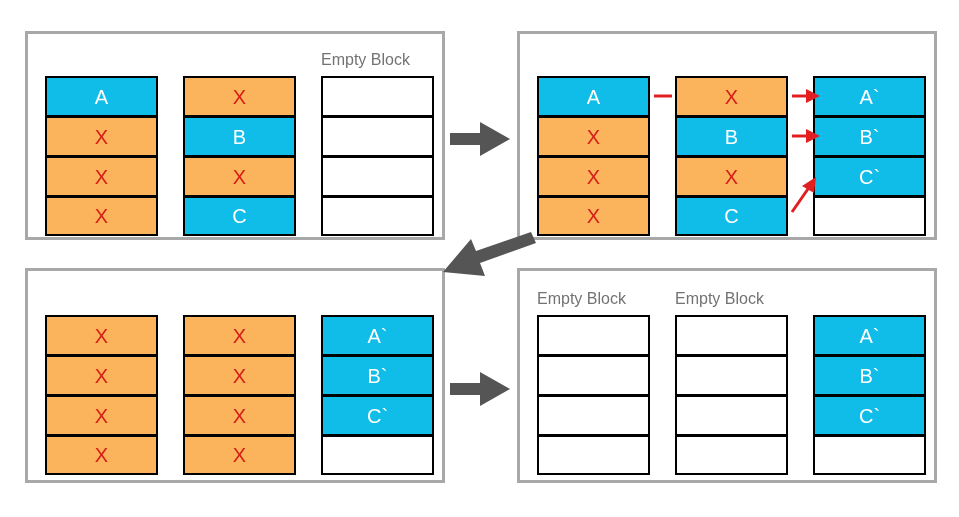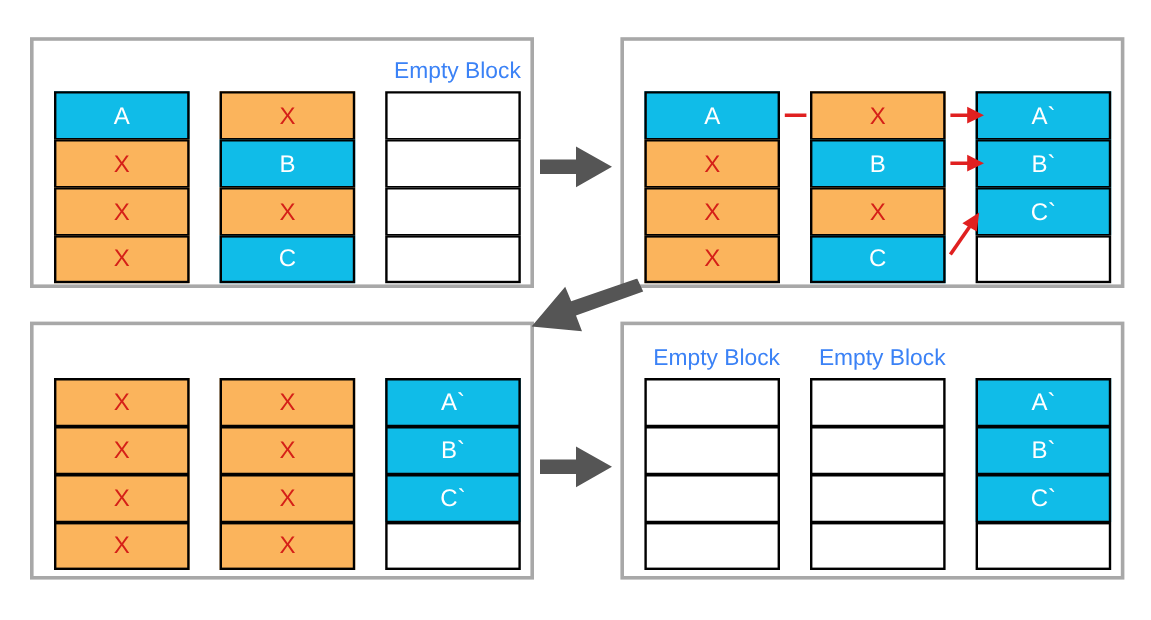--- a/index.html
+++ b/index.html
@@ -40,23 +40,23 @@
     width: 113px;
   }
   .stack.col0 { left: 17px; }
   .stack.col1 { left: 155px; }
   .stack.col2 { left: 293px; }
 
   .stack-label {
     position: absolute;
     left: 0;
     width: 113px;
-    text-align: right;
-    font-size: 19px;
-    color: #3b82f6;
+    text-align: left;
+    font-size: 16px;
+    color: #737373;
     line-height: 18px;
     white-space: nowrap;
   }
 
   .cell {
     box-sizing: border-box;
     width: 113px;
     height: 40px;
     border: 2px solid #000000;
     border-bottom-width: 1px;

